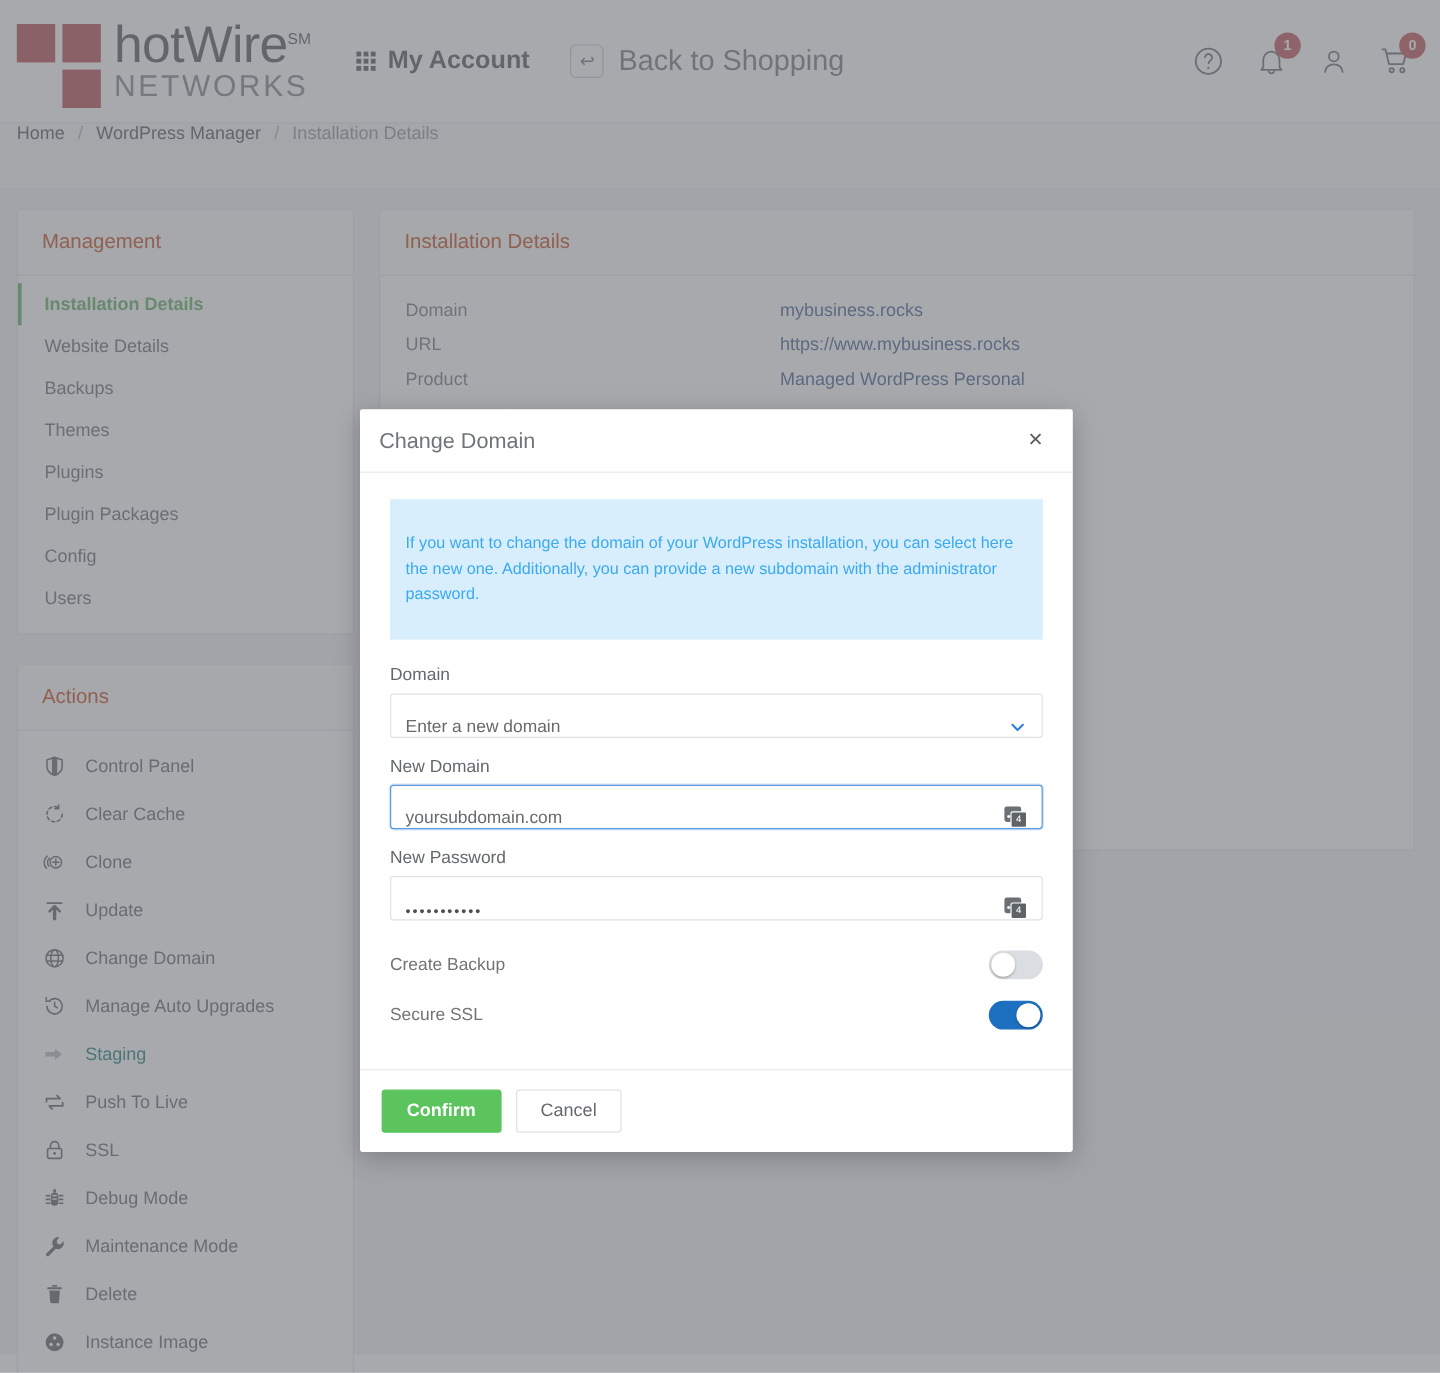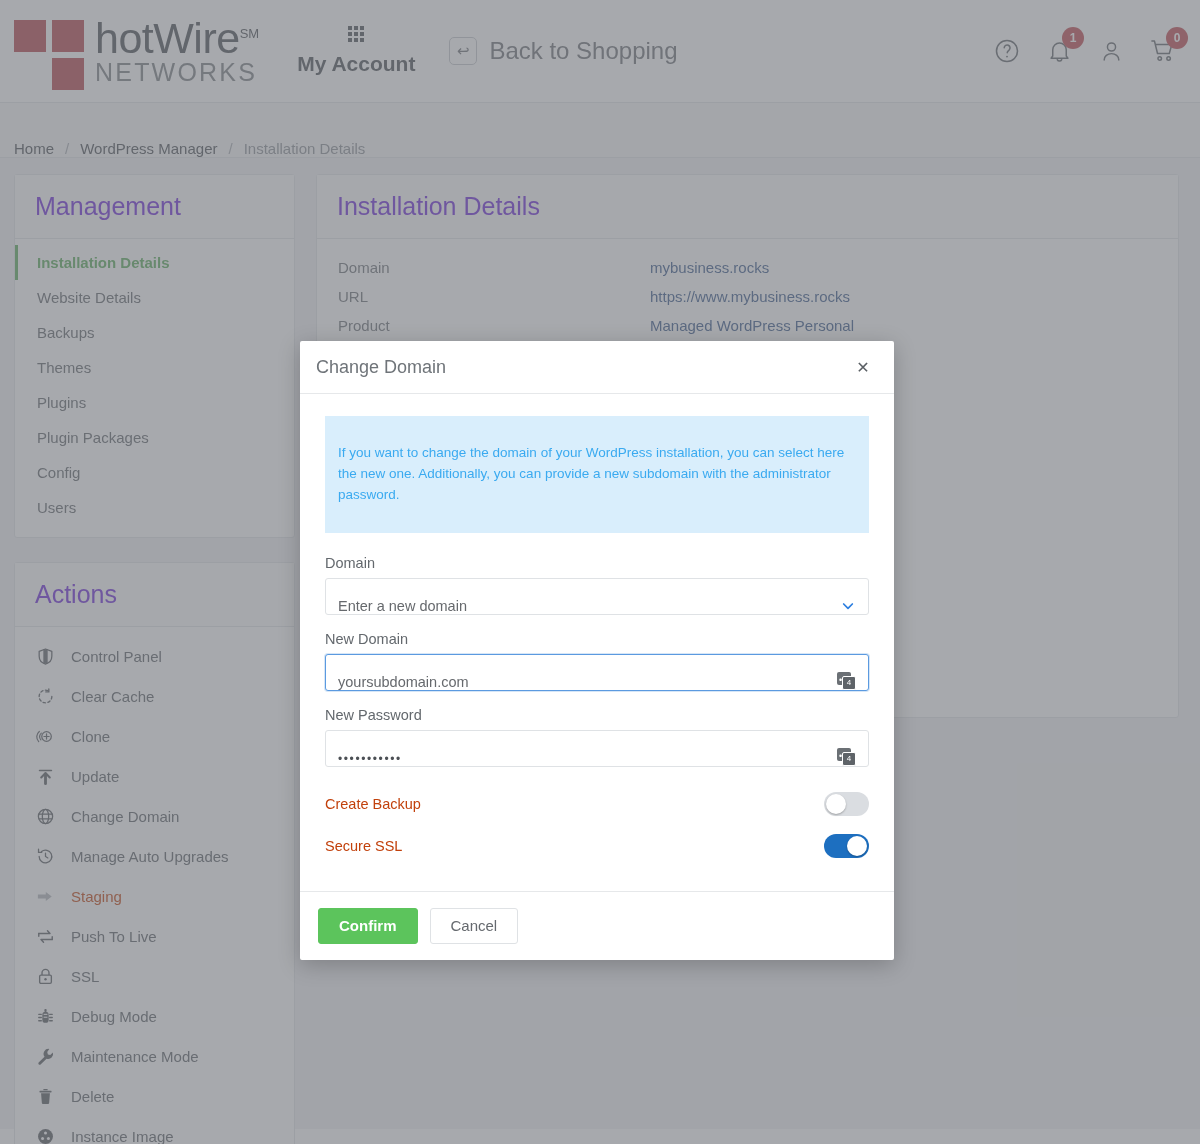--- a/index.html
+++ b/index.html
@@ -70,21 +70,20 @@
     letter-spacing: 2.2px;
     margin-top: 0;
   }
 
   .hdr-link {
     display: flex;
     align-items: center;
     gap: 10px;
     margin-left: 38px;
     cursor: pointer;
-    flex-direction: column;
   }
   .hdr-link .label {
     font-size: 21px;
     font-weight: bold;
     color: #4b4f54;
   }
   .grid-icon {
     display: grid;
     grid-template-columns: repeat(3, 4px);
     grid-template-rows: repeat(3, 4px);
@@ -138,21 +137,21 @@
     display: flex; align-items: center; justify-content: center;
     padding: 0 5px;
   }
 
   
   .crumbs {
     height: 55px;
     background: #f6f7f8;
     border-bottom: 1px solid #e3e5e8;
     display: flex;
-    align-items: flex-end;
+    align-items: flex-start;
     padding-left: 14px;
     font-size: 15px;
     gap: 11px;
   }
   .crumb { color: #4b4f54; cursor: pointer; }
   .crumb.current { color: #8d9196; cursor: default; }
   .crumb-sep { color: #a9adb1; }
 
   
   .body-area {
@@ -166,22 +165,22 @@
     background: #ffffff;
     border: 1px solid #e3e5e8;
     border-radius: 3px;
   }
   .card-head {
     padding: 17px 20px;
     border-bottom: 1px solid #e3e5e8;
     background: #fbfbfc;
   }
   .card-head .title {
-    font-size: 25px;
-    color: #6d28d9;
+    font-size: 17px;
+    color: #c2410c;
   }
   .nav-list { padding: 6px 0 12px 0; }
   .nav-item {
     padding: 9px 19px;
     font-size: 15px;
     color: #61666b;
     cursor: pointer;
     border-left: 3px solid transparent;
   }
   .nav-item.active {
@@ -200,21 +199,21 @@
     font-size: 15px;
     color: #5c6166;
     cursor: pointer;
   }
   .action-item .ai-icon {
     width: 22px; height: 22px;
     display: flex; align-items: center; justify-content: center;
     color: #55595e;
     flex: 0 0 22px;
   }
-  .action-item.disabled { color: #c2410c; cursor: default; }
+  .action-item.disabled { color: #0f766e; cursor: default; }
   .action-item.disabled .ai-icon { color: #b2b6ba; }
 
   
   .content { flex: 1 1 auto; }
   .detail-rows { padding: 14px 0 22px 0; }
   .detail-row {
     display: flex;
     padding: 6px 21px;
     font-size: 15px;
   }
@@ -309,21 +308,21 @@
     position: absolute; left: 2px; top: 4px;
     color: #ffffff; font-size: 9px; line-height: 1;
     letter-spacing: 0.5px;
   }
 
   .toggle-row {
     display: flex;
     align-items: center;
     padding: 9px 0;
   }
-  .toggle-label { font-size: 14.5px; color: #c2410c; }
+  .toggle-label { font-size: 14.5px; color: #737373; }
   .toggle {
     margin-left: auto;
     width: 45px; height: 24px;
     border-radius: 12px;
     background: #dadde1;
     position: relative;
     cursor: pointer;
   }
   .toggle .knob {
     position: absolute;

